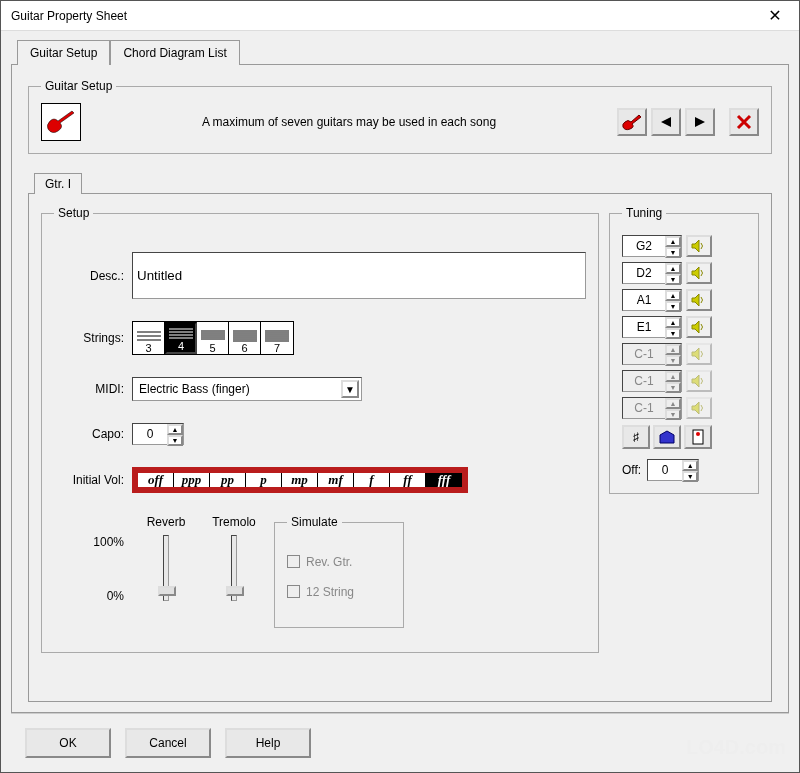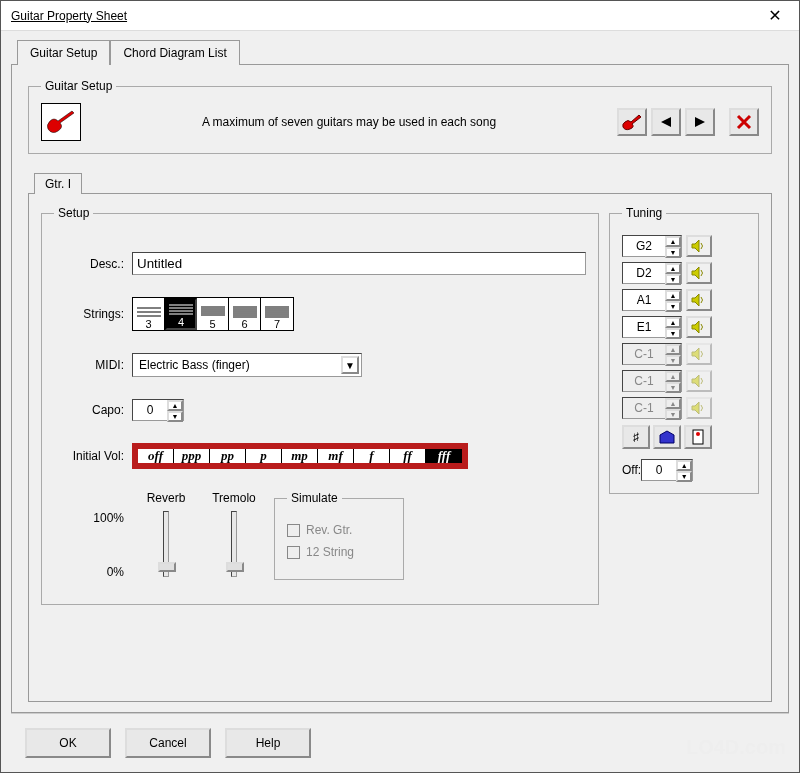--- a/index.html
+++ b/index.html
@@ -22,21 +22,21 @@
 }
 .titlebar {
   height: 30px;
   display: flex;
   align-items: center;
   justify-content: space-between;
   padding: 0 4px 0 10px;
   background: #fff;
   border-bottom: 1px solid #ddd;
 }
-.titlebar .title { font-size: 12px; color: #000; text-decoration: underline; }
+.titlebar .title { font-size: 12px; color: #000; }
 .titlebar .close { width: 40px; text-align: center; font-size: 16px; cursor: pointer; }
 .dialog-body {
   flex: 1;
   padding: 8px 10px 0 10px;
   background: #f0f0f0;
   display: flex;
   flex-direction: column;
 }
 .tabstrip {
   display: flex;
@@ -113,21 +113,21 @@
 .form-row {
   display: flex;
   align-items: center;
   margin: 22px 0;
 }
 .form-label { width: 78px; text-align: right; padding-right: 8px; }
 .textinput {
   flex: 1;
   border: 1px inset #999;
   background: #fff;
-  padding: 3px 4px;
+  padding: 15px 4px;
   font-family: inherit;
 }
 .strings-picker { display: flex; border: 1px solid #000; background: #fff; height: 34px; }
 .strings-opt {
   width: 32px;
   border-right: 1px solid #000;
   display: flex; flex-direction: column; align-items: center; justify-content: flex-end;
   cursor: pointer;
   font-size: 11px;
 }
@@ -191,34 +191,34 @@
 .effect-slot .lbl { margin-bottom: 6px; }
 .vert-track {
   width: 6px; height: 66px; border: 1px inset #999; background: #e8e8e8;
   margin: 0 auto; position: relative;
 }
 .vert-thumb {
   position: absolute; left: -6px; width: 18px; height: 10px;
   border: 2px outset #ddd; background: #e0e0e0;
 }
 fieldset.simulate { width: 130px; min-width: 130px; margin-left: 6px;}
-.checkbox-row { display: flex; align-items: center; gap: 6px; margin: 8px 0; color: #888;}
+.checkbox-row { display: flex; align-items: flex-start; gap: 6px; margin: 16px 0; color: #888;}
 .chk { width: 13px; height: 13px; border: 1px solid #888; background: #eee; }
 .tuning-row { display: flex; align-items: center; gap: 4px; margin: 5px 0; }
 .note-spin {
   display: flex; border: 1px inset #999; background: #fff; height: 22px; align-items: stretch; width: 60px;
 }
 .note-spin.disabled { background: #eee; color: #888; }
 .note-spin .val { flex: 1; display: flex; align-items: center; justify-content: center; }
 .note-spin .arrows { width: 16px; display: flex; flex-direction: column; }
 .note-spin .arrow { flex: 1; border: 2px outset #ddd; font-size: 7px; display: flex; align-items: center; justify-content: center; }
 .speaker-btn { width: 26px; height: 22px; border: 2px outset #ddd; display: flex; align-items: center; justify-content: center; cursor: pointer; }
 .speaker-btn.disabled { opacity: 0.5; }
 .tuning-toolbar { display: flex; gap: 3px; margin: 6px 0 10px 0; }
-.off-row { display: flex; align-items: center; margin-top: 4px;}
+.off-row { display: flex; align-items: center; gap: 6px; margin-top: 4px;}
 .button-bar {
   display: flex;
   justify-content: flex-start;
   gap: 14px;
   padding: 14px;
   border-top: 1px solid #ccc;
   background: #f0f0f0;
 }
 .dlg-btn {
   min-width: 86px;

